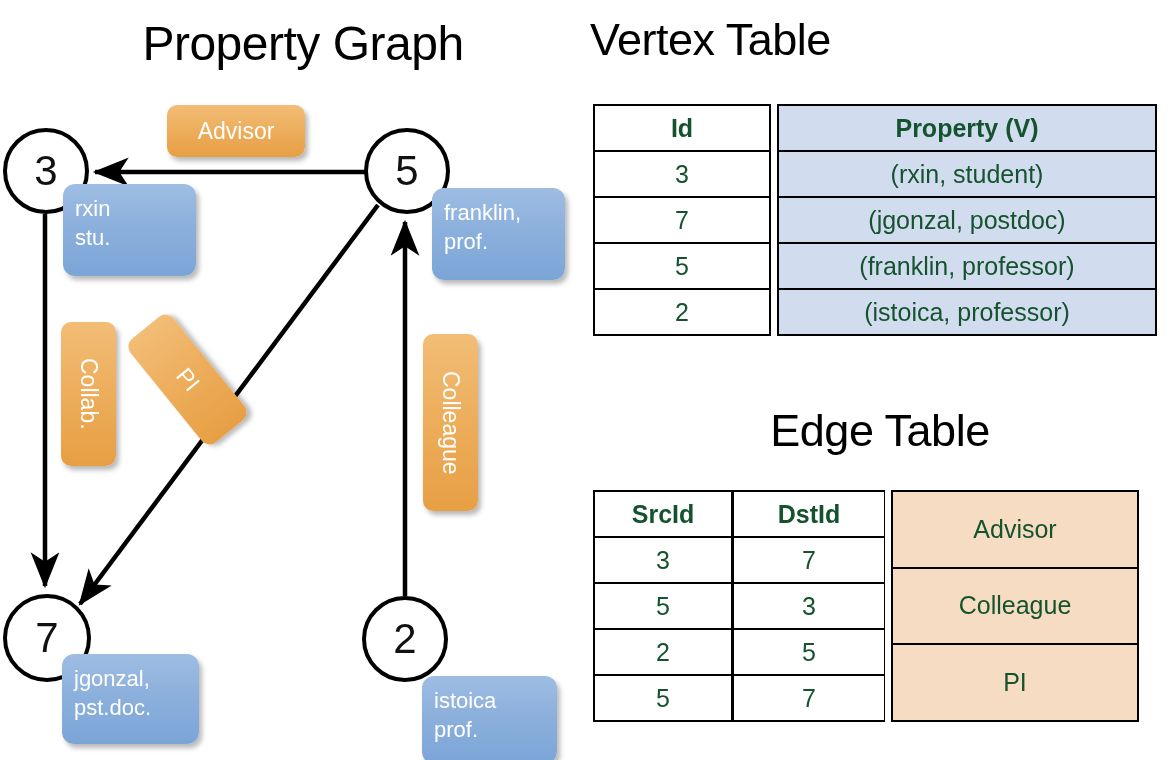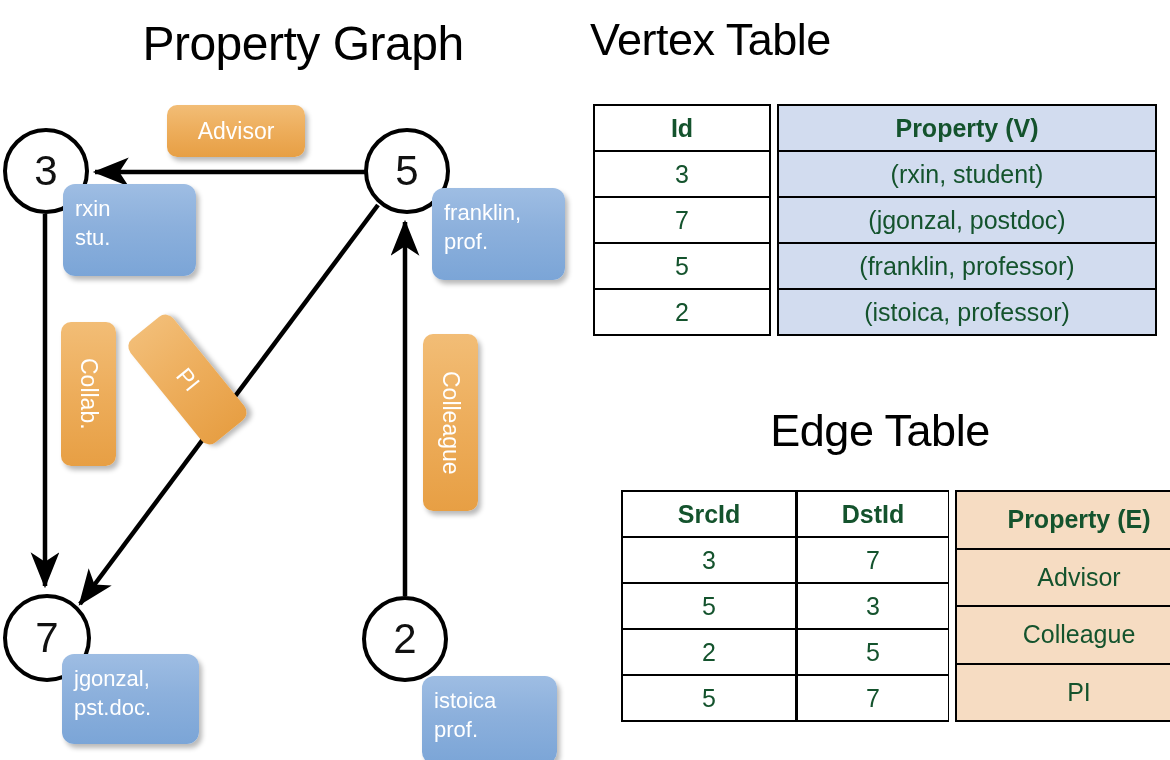--- a/index.html
+++ b/index.html
@@ -120,21 +120,21 @@
     box-sizing: border-box;
   }
   .tbl th { font-weight: 700; font-size: 25px; }
   .tbl .thin-div { border-left-width: 1px; border-right-width: 1px; margin-left: 8px; }
 
   .blue-cell  { background: #d2dcef; }
   .beige-cell { background: #f6dcc2; }
 
   #vertex-id-tbl   { width: 178px; }
   #vertex-prop-tbl { width: 380px; }
-  #edge-src-tbl    { width: 176px; margin-left: 28px; }
+  #edge-src-tbl    { width: 140px; }
   #edge-dst-tbl    { width: 152px; }
   #edge-prop-tbl   { width: 248px; }
 
   .tbl-gap { width: 6px; }
 </style>
 </head>
 <body>
 
 <div class="title" id="title-property-graph">Property Graph</div>
 
@@ -293,23 +293,20 @@
         <td class="thin-div">7</td>
       </tr>
     </tbody>
   </table>
 
   <div class="tbl-gap"></div>
 
   <table class="tbl" id="edge-prop-tbl">
     <tbody>
       <tr>
-        <th class="beige-cell">Property (E)</th>
-      </tr>
-      <tr>
         <td class="beige-cell">Advisor</td>
       </tr>
       <tr>
         <td class="beige-cell">Colleague</td>
       </tr>
       <tr>
         <td class="beige-cell">PI</td>
       </tr>
     </tbody>
   </table>

